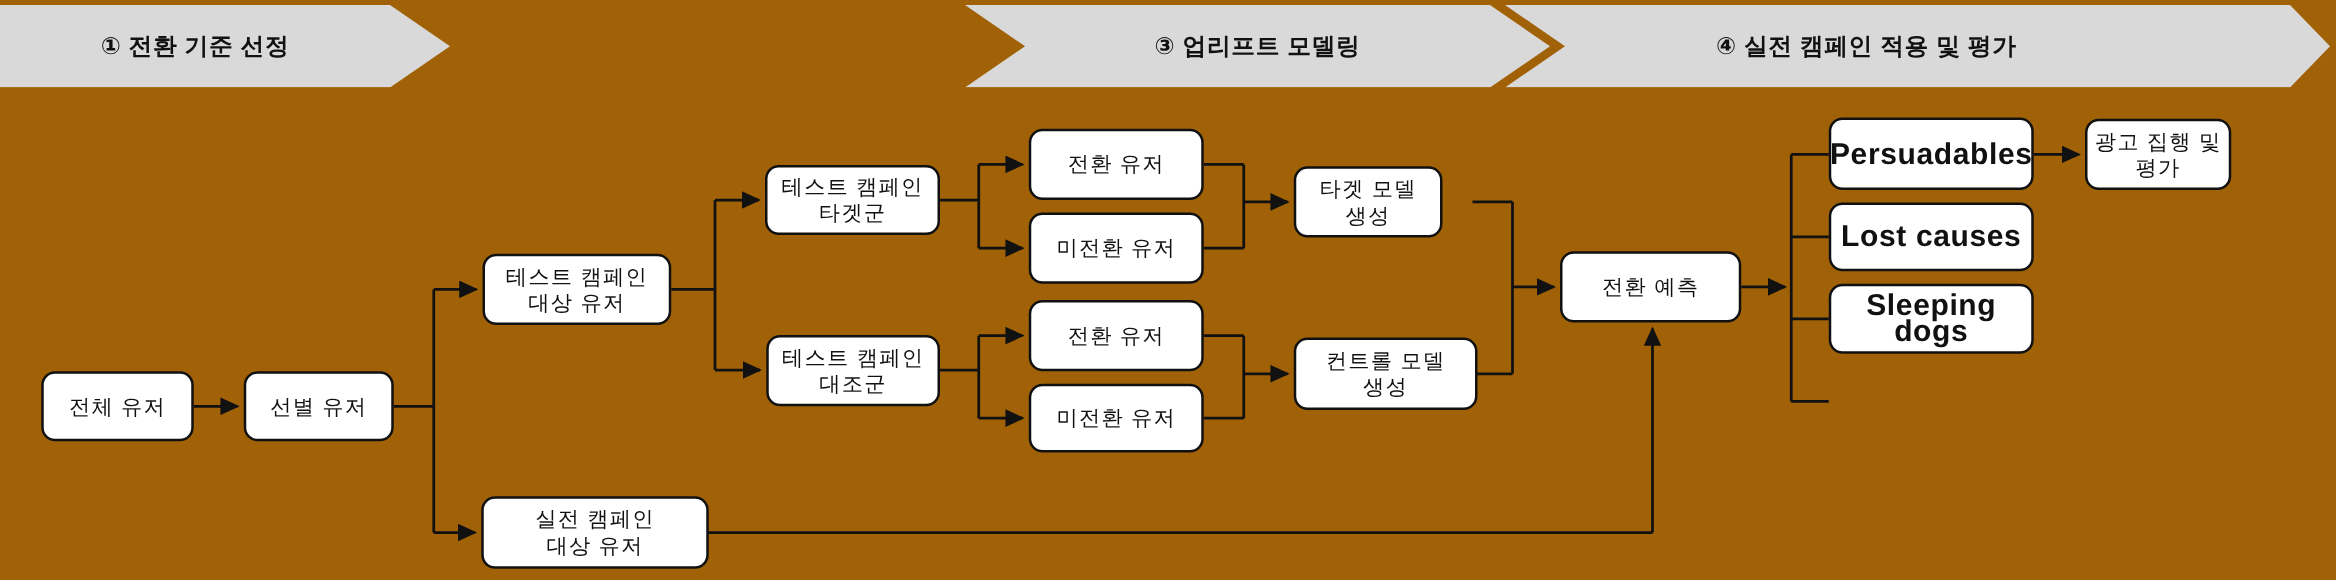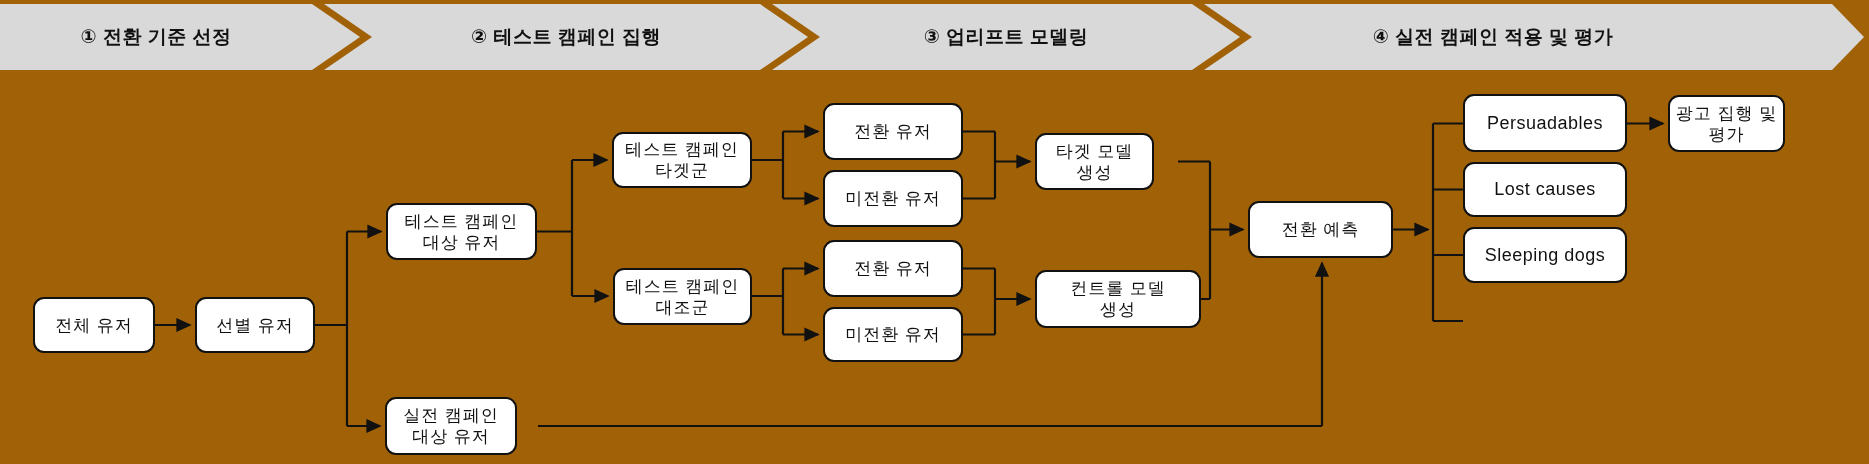--- a/index.html
+++ b/index.html
@@ -37,34 +37,30 @@
     background:var(--box-bg);
     border:2.2px solid var(--line-color);
     border-radius:11px;
     display:flex;align-items:center;justify-content:center;
     text-align:center;
   }
   .box-label{
     font-size:17px;line-height:21px;color:var(--text-color);
     white-space:pre-line;letter-spacing:1px;
   }
-  .box.en .box-label{font-weight:normal;font-size:18px;letter-spacing:.5px;}
+  .box.en .box-label{font-weight:bold;font-size:24px;letter-spacing:.5px;}
 </style>
 </head>
 <body>
 
 <div id="stage">
 
   <div class="chev" style="left:0;width:360px;padding-right:48px;
               clip-path:polygon(0 0,312px 0,360px 33px,312px 66px,0 66px);">
     <span class="chev-label">① 전환 기준 선정</span>
-  </div>
-  <div class="chev" style="left:324px;width:484px;padding-left:48px;padding-right:48px;
-              clip-path:polygon(0 0,436px 0,484px 33px,436px 66px,0 66px,48px 33px);">
-    <span class="chev-label">② 테스트 캠페인 집행</span>
   </div>
   <div class="chev" style="left:772px;width:468px;padding-left:48px;padding-right:48px;
               clip-path:polygon(0 0,420px 0,468px 33px,420px 66px,0 66px,48px 33px);">
     <span class="chev-label">③ 업리프트 모델링</span>
   </div>
   <div class="chev" style="left:1204px;width:660px;padding-left:48px;padding-right:130px;
               clip-path:polygon(0 0,628px 0,660px 33px,628px 66px,0 66px,48px 33px);text-align:center;">
     <span class="chev-label">④ 실전 캠페인 적용 및 평가</span>
   </div>
 
@@ -110,21 +106,21 @@
 
   <div class="box" style="left:195px;top:297px;width:120px;height:56px">
     <span class="box-label">선별 유저</span>
   </div>
 
   <div class="box" style="left:386px;top:203px;width:151px;height:57px">
     <span class="box-label">테스트 캠페인
 대상 유저</span>
   </div>
 
-  <div class="box" style="left:385px;top:397px;width:132px;height:58px">
+  <div class="box" style="left:385px;top:397px;width:182px;height:58px">
     <span class="box-label">실전 캠페인
 대상 유저</span>
   </div>
 
   <div class="box" style="left:612px;top:132px;width:140px;height:56px">
     <span class="box-label">테스트 캠페인
 타겟군</span>
   </div>
 
   <div class="box" style="left:613px;top:268px;width:139px;height:57px">
@@ -146,21 +142,21 @@
 
   <div class="box" style="left:823px;top:307px;width:140px;height:55px">
     <span class="box-label">미전환 유저</span>
   </div>
 
   <div class="box" style="left:1035px;top:133px;width:119px;height:57px">
     <span class="box-label">타겟 모델
 생성</span>
   </div>
 
-  <div class="box" style="left:1035px;top:270px;width:166px;height:58px">
+  <div class="box" style="left:1035px;top:270px;width:147px;height:58px">
     <span class="box-label">컨트롤 모델
 생성</span>
   </div>
 
   <div class="box" style="left:1248px;top:201px;width:145px;height:57px">
     <span class="box-label">전환 예측</span>
   </div>
 
   <div class="box en" style="left:1463px;top:94px;width:164px;height:58px">
     <span class="box-label">Persuadables</span>

